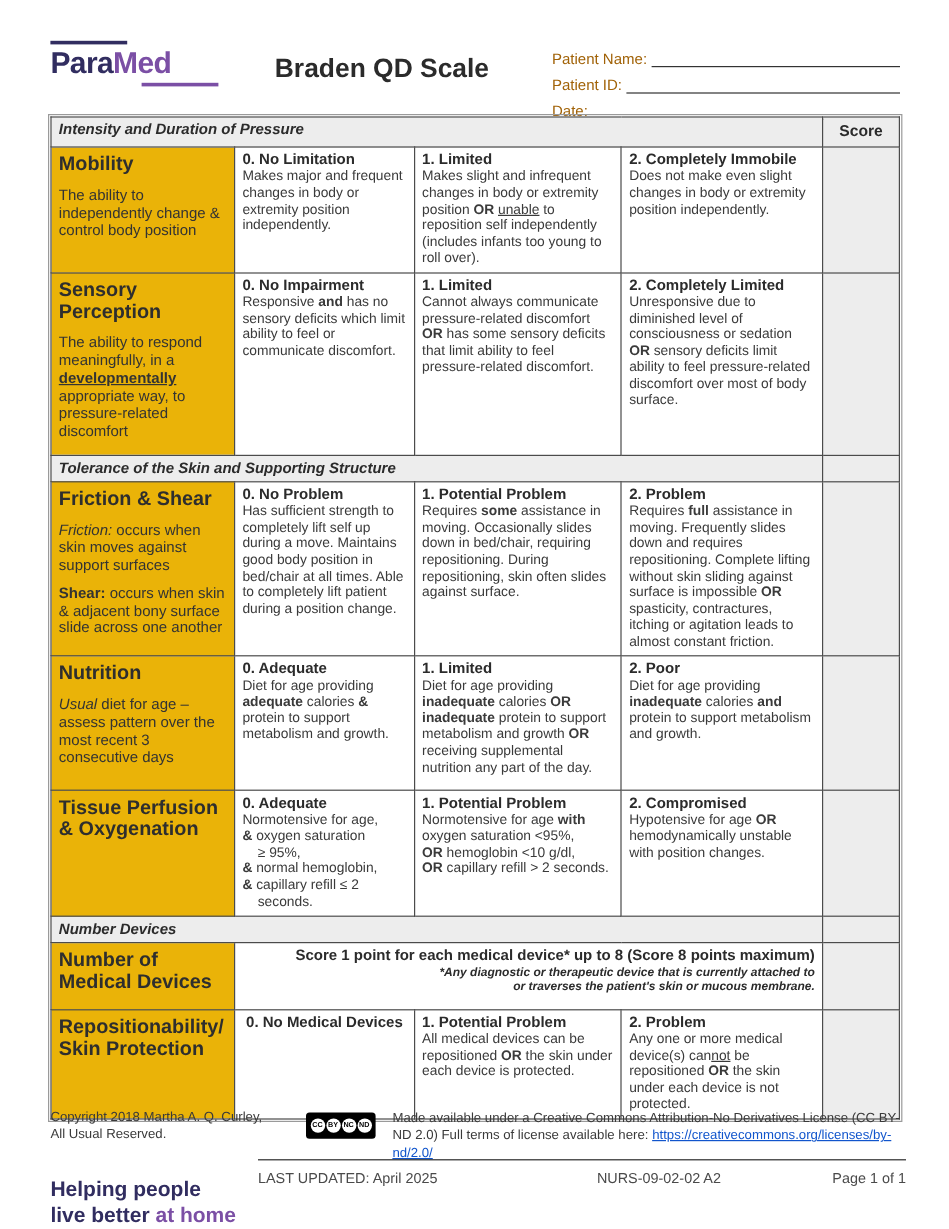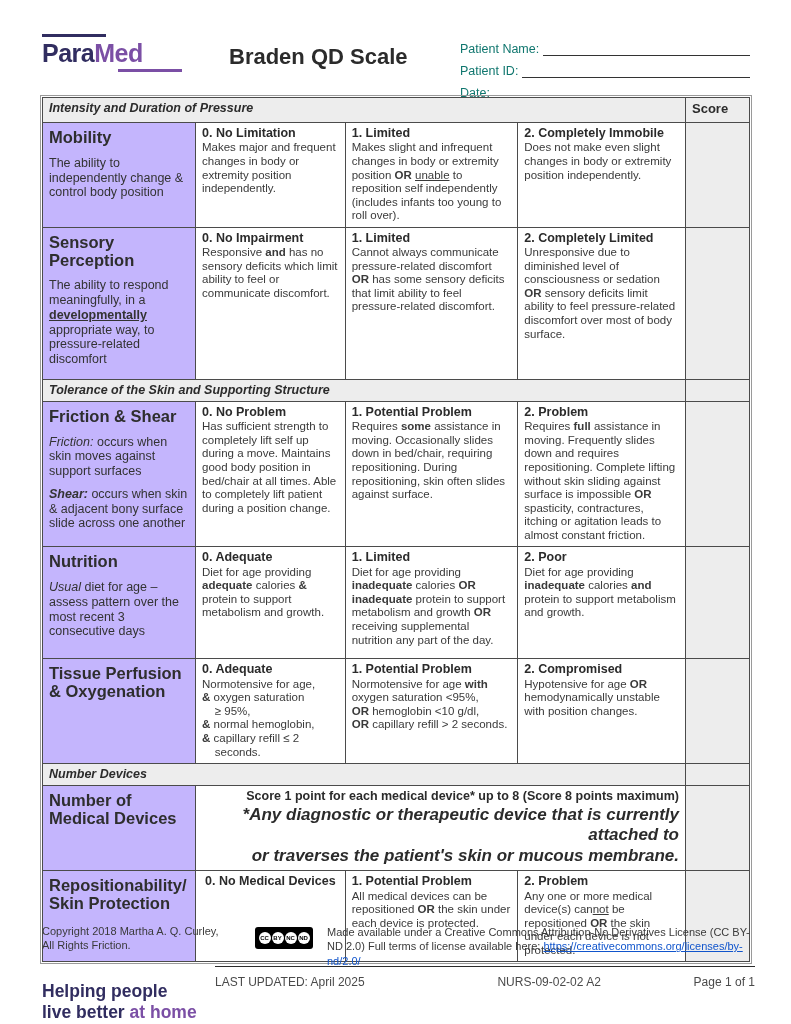--- a/index.html
+++ b/index.html
@@ -9,38 +9,38 @@
   
   .hdr { position:absolute; left:42px; top:28px; width:708px; display:flex; }
   .logo { width:155px; padding-top:6px; }
   .logo .rule-top { width:64px; height:3px; background:#312d60; margin-bottom:4px; }
   .logo .word { font-size:25px; font-weight:bold; letter-spacing:-0.5px; line-height:1; }
   .logo .p1 { color:#312d60; }
   .logo .p2 { color:#7b4fa5; }
   .logo .rule-bot { width:64px; height:3px; background:#7b4fa5; margin-left:76px; margin-top:3px; }
   .title { font-size:22px; font-weight:bold; color:#2b2b2b; margin-left:32px; margin-top:16px; white-space:nowrap; }
   .pfields { margin-left:auto; width:290px; padding-top:6px; }
-  .pfield { display:flex; align-items:flex-end; height:22px; font-size:12.5px; color:#0f766e; }
+  .pfield { display:flex; align-items:flex-end; height:22px; font-size:12.5px; color:#a16207; }
   .pfield .lbl { white-space:nowrap; padding-right:4px; }
   .pfield .line { flex:1; border-bottom:1.4px solid #333; height:16px; }
 
   
   table.braden { position:absolute; left:42px; top:97px; width:708px; border-collapse:collapse; outline:1px solid #9a9a9a; outline-offset:1px; }
   table.braden td { border:1.6px solid #4b4b4b; vertical-align:top; padding:3px 6px 4px 6px; }
   td.sect { background:#ededed; font-size:12.5px; font-weight:bold; font-style:italic; color:#2b2b2b; vertical-align:middle; }
-  td.score-h { background:#ededed; font-size:13px; font-weight:bold; font-style:normal; color:#2b2b2b; text-align:left; vertical-align:middle; }
-  td.rlabel { background:#c4b5fd; }
+  td.score-h { background:#ededed; font-size:13px; font-weight:bold; font-style:normal; color:#2b2b2b; text-align:center; vertical-align:middle; }
+  td.rlabel { background:#eab308; }
   td.score { background:#ededed; }
   .lt { font-size:16.5px; font-weight:bold; color:#2e2e2e; line-height:1.08; margin:3px 0 9px 0; }
   .ld { font-size:12.5px; color:#333; line-height:1.18; margin-bottom:8px; }
   .ch { font-size:12.5px; font-weight:bold; color:#2b2b2b; line-height:1.15; margin-bottom:1px; }
   .cb { font-size:11.5px; line-height:1.18; white-space:pre-wrap; }
   td.merged { vertical-align:middle; text-align:right; }
   .m1 { font-size:12.5px; font-weight:bold; color:#2b2b2b; line-height:1.2; }
-  .m2 { font-size:17px; font-weight:bold; font-style:italic; color:#2b2b2b; white-space:pre-wrap; line-height:1.2; margin-top:1px; }
+  .m2 { font-size:10px; font-weight:bold; font-style:italic; color:#2b2b2b; white-space:pre-wrap; line-height:1.2; margin-top:1px; }
   td.totcell { vertical-align:middle; }
   .tot1, .tot2 { text-align:right; font-size:12.5px; font-weight:bold; color:#2b2b2b; line-height:1.2; }
   .ch-center { text-align:center; }
 
   
   .foot1 { position:absolute; left:42px; top:925px; width:708px; display:flex; }
   .copyright { width:205px; font-size:11px; line-height:1.25; color:#3a3a3a; }
   .ccbadge { width:58px; height:22px; margin-left:8px; margin-top:2px; background:#000; border-radius:3px; display:flex; align-items:center; justify-content:center; gap:1px; }
   .ccbadge .circ { width:12px; height:12px; border-radius:50%; background:#fff; color:#000; font-size:6px; font-weight:bold; display:flex; align-items:center; justify-content:center; }
   .license { flex:1; margin-left:14px; font-size:11px; line-height:1.3; color:#3a3a3a; }
@@ -136,21 +136,21 @@
 
   <tr style="height:22px">
     <td class="sect" colspan="4">Tolerance of the Skin and Supporting Structure</td>
     <td class="score"></td>
   </tr>
 
   <tr style="height:138px">
     <td class="rlabel">
       <div class="lt">Friction &amp; Shear</div>
       <div class="ld"><span style="font-weight: normal; font-style: italic;">Friction:</span><span> occurs when skin moves against support surfaces</span></div>
-      <div class="ld"><span style="font-weight: bold; font-style: italic;">Shear:</span><span> occurs when skin &amp; adjacent bony surface slide across one another</span></div>
+      <div class="ld"><span style="font-weight: bold; ">Shear:</span><span> occurs when skin &amp; adjacent bony surface slide across one another</span></div>
     </td>
     <td>
       <div class="ch">0. No Problem</div>
       <div class="cb"><span>Has sufficient strength to completely lift self up during a move. Maintains good body position in bed/chair at all times. Able to completely lift patient during a position change.</span></div>
     </td>
     <td>
       <div class="ch">1. Potential Problem</div>
       <div class="cb"><span>Requires </span><span style="font-weight: bold;">some</span><span> assistance in moving. Occasionally slides down in bed/chair, requiring repositioning. During repositioning, skin often slides against surface.</span></div>
     </td>
     <td>
@@ -240,21 +240,21 @@
     </td>
     <td class="score"></td>
   </tr>
 
 </tbody>
   </table>
 
 <div class="foot1">
   <div class="copyright">
     <div>Copyright 2018 Martha A. Q. Curley,</div>
-    <div>All Rights Friction.</div>
+    <div>All Usual Reserved.</div>
   </div>
   <div class="ccbadge">
     <span class="circ">CC</span>
     <span class="circ">BY</span>
     <span class="circ">NC</span>
     <span class="circ">ND</span>
   </div>
   <div class="license">
     <span>Made available under a Creative Commons Attribution-No Derivatives License (CC BY-ND 2.0) Full terms of license available here: </span><a href="#">https://creativecommons.org/licenses/by-nd/2.0/</a>
   </div>

